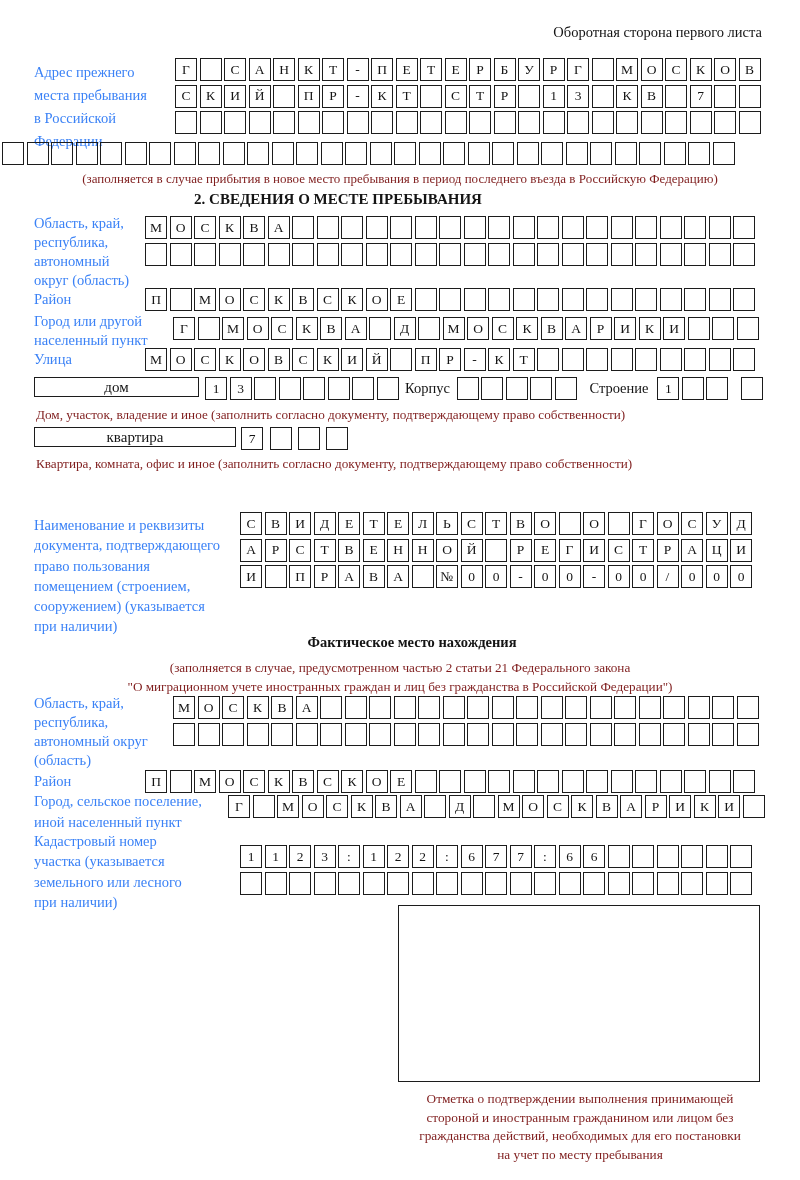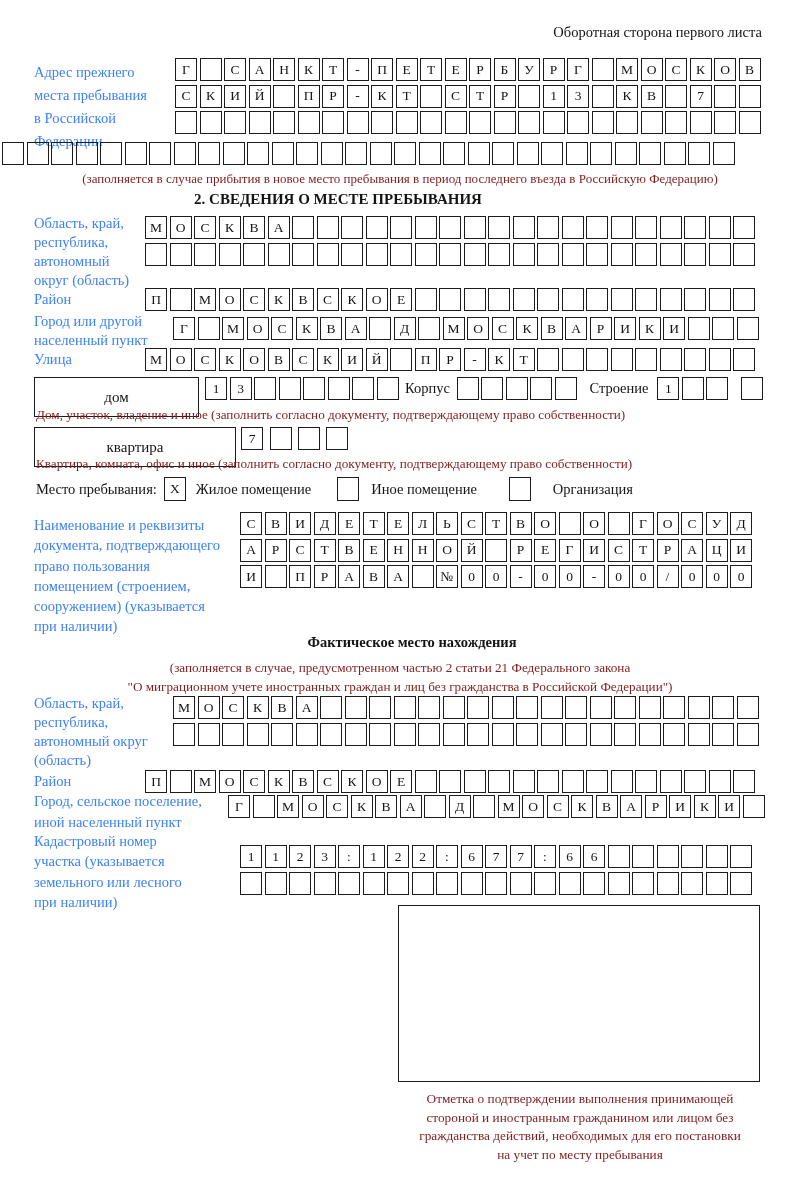--- a/index.html
+++ b/index.html
@@ -15,21 +15,21 @@
   .spaced .cell{margin-right:6px;}
   
   .fieldrow{display:flex;align-items:flex-start;}
   .lbl{flex:none;font-size:14.5px;color:#3b82f6;}
   .lh23 div{line-height:23px;}
   .lh19 div{line-height:19px;}
   .lh20 div{line-height:20.3px;}
   .lh21 div{line-height:21px;}
   .w141{width:141px;} .w111{width:111px;} .w139{width:139px;}
   .w194{width:194px;} .w206{width:206px;}
-  .bigbox{flex:none;border:1.6px solid #1c1c1c;height:40px;box-sizing:border-box;
+  .bigbox{flex:none;border:1.6px solid #1c1c1c;height:20px;box-sizing:border-box;
           display:flex;align-items:center;justify-content:center;font-size:15px;}
   .checkbox{flex:none;width:20px;height:22px;border:1.6px solid #1c1c1c;
             display:flex;align-items:center;justify-content:center;font-size:13.5px;}
   .note{font-size:13px;color:#7f1d1d;}
   .center{text-align:center;}
   .heading{font-weight:bold;font-size:15px;}
   .subheading{font-weight:bold;font-size:14.5px;}
   .inline-lbl{font-size:14.5px;line-height:22px;}
   .confirm-box{border:1.7px solid #1c1c1c;box-sizing:border-box;background:#fff;}
 </style>
@@ -362,29 +362,20 @@
         <div class="cell">7</div>
       </div>
     <div class="strip spaced" style="margin-left:4px;">
         <div class="cell"></div>
         <div class="cell"></div>
         <div class="cell"></div>
       </div>
   </div>
   <div class="abs note" style="top:456px;left:36px;font-size:13.2px;">Квартира, комната, офис и иное (заполнить согласно документу, подтверждающему право собственности)</div>
 
-  <div class="abs fieldrow" style="top:477px;left:36px;align-items:center;">
-    <div class="inline-lbl">Место пребывания:</div>
-    <div class="checkbox" style="margin-left:7px;">X</div>
-    <div class="inline-lbl" style="margin-left:10px;">Жилое помещение</div>
-    <div class="checkbox" style="margin-left:26px;"></div>
-    <div class="inline-lbl" style="margin-left:12px;">Иное помещение</div>
-    <div class="checkbox" style="margin-left:32px;"></div>
-    <div class="inline-lbl" style="margin-left:22px;">Организация</div>
-  </div>
 
   <div class="abs fieldrow" style="top:510px;left:34px;">
     <div class="lbl w206 lh20" style="margin-top:5px;">
         <div>Наименование и реквизиты</div>
         <div>документа, подтверждающего</div>
         <div>право пользования</div>
         <div>помещением (строением,</div>
         <div>сооружением) (указывается</div>
         <div>при наличии)</div>
       </div>

